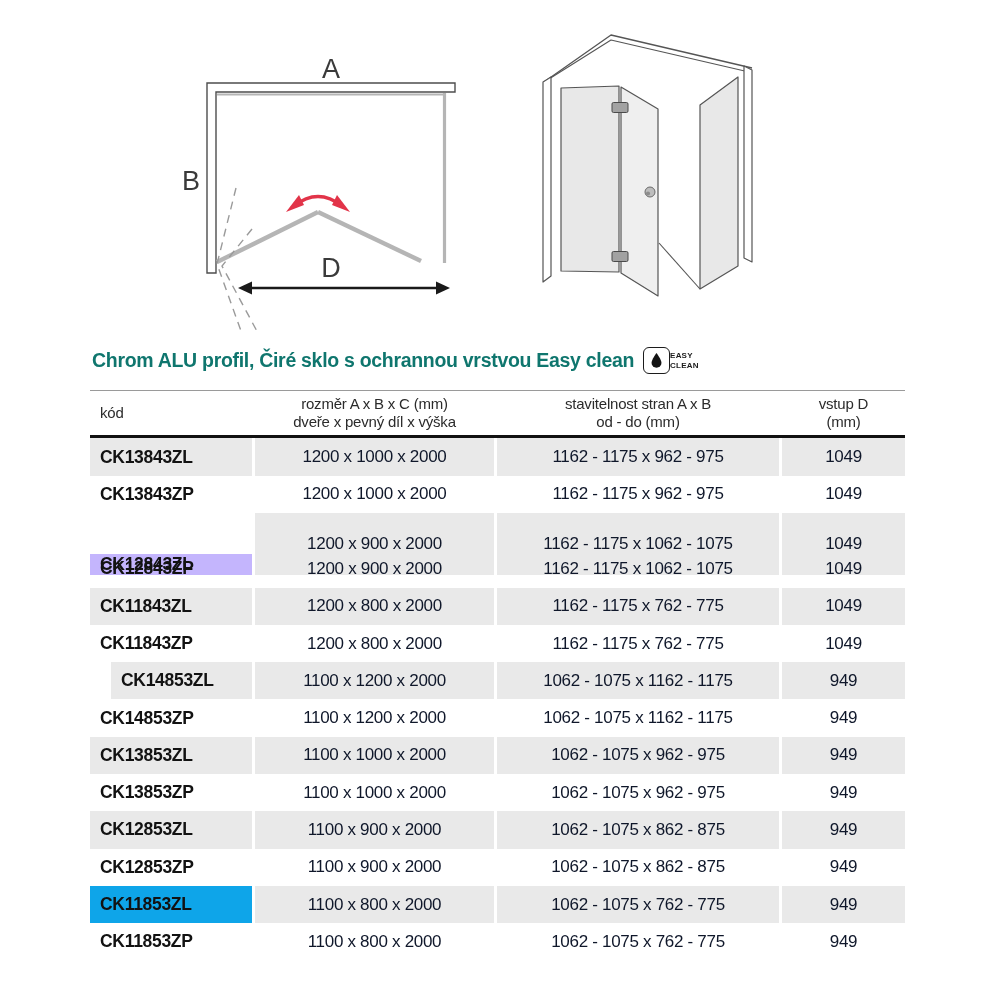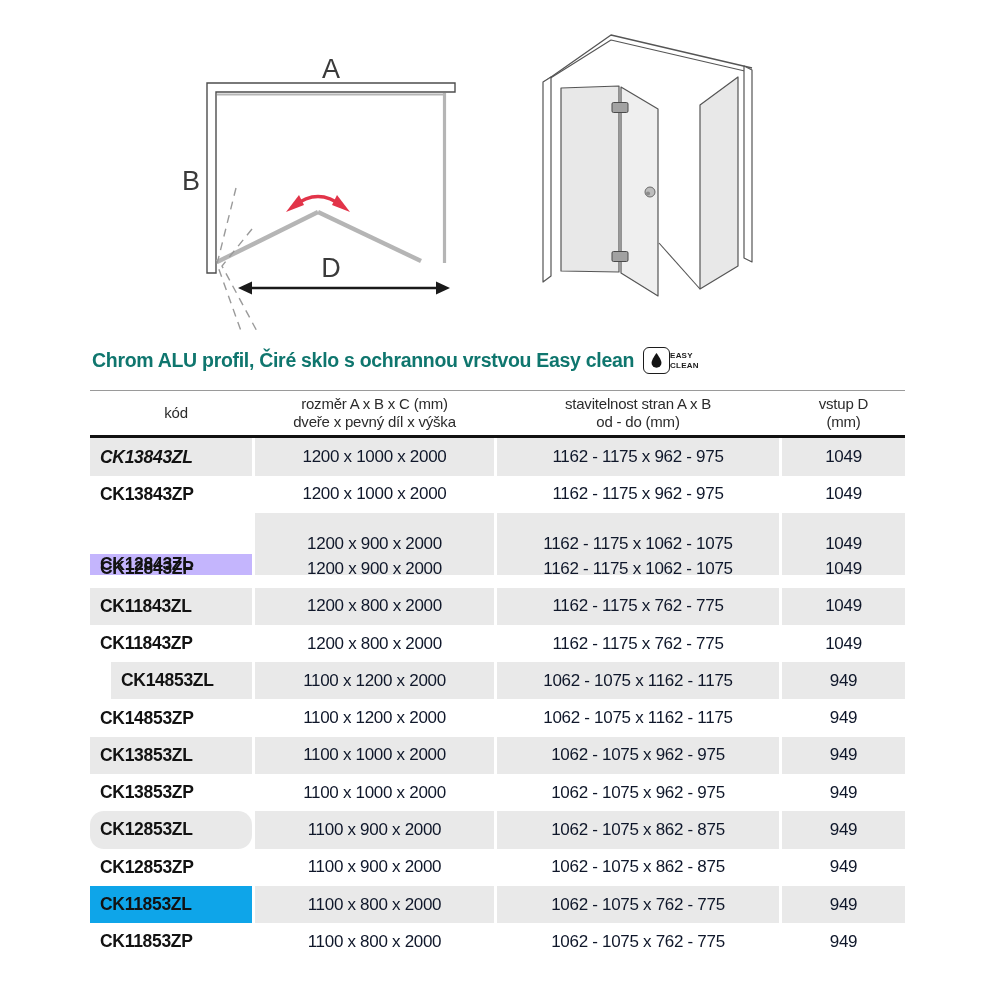--- a/index.html
+++ b/index.html
@@ -22,21 +22,21 @@
 
   
   .spec-table { position:absolute; left:90px; top:390px; width:815px; }
   .thead {
     display:grid; grid-template-columns:162px 239px 282px 123px; column-gap:3px;
     border-top:1.5px solid #9a9a9a; border-bottom:3px solid #111;
     padding:4px 0 5px 0; min-height:40px;
   }
   .th { font-size:15px; color:#2b2b2b; text-align:center; line-height:1.18; letter-spacing:-0.2px; }
   .th .l2 { display:block; }
-  .th-kod { text-align:center; padding-left:10px; align-self:center; }
+  .th-kod { text-align:left; padding-left:10px; align-self:center; }
   .tbody { display:block; }
   .trow {
     display:grid; grid-template-columns:162px 239px 282px 123px; column-gap:3px;
     height:37.3px;
   }
   .td {
     display:flex; align-items:center; justify-content:center;
     font-size:17px; color:#0f172a; letter-spacing:-0.3px; background:transparent;
   }
   .td-kod { justify-content:flex-start; padding-left:10px; font-weight:bold; color:#121212; font-size:17.5px; }
@@ -125,21 +125,21 @@
       <span>stavitelnost stran A x B</span>
       <span class="l2">od - do (mm)</span>
     </div>
     <div class="th">
       <span>vstup D</span>
       <span class="l2">(mm)</span>
     </div>
   </div>
   <div class="tbody">
   <div class="trow">
-    <div class="td td-kod" style="background: rgb(233, 233, 233); font-style: italic;">CK13843ZL</div>
+    <div class="td td-kod" style="background: rgb(233, 233, 233);">CK13843ZL</div>
     <div class="td" style="background: rgb(233, 233, 233);">1200 x 1000 x 2000</div>
     <div class="td" style="background: rgb(233, 233, 233);">1162 - 1175 x 962 - 975</div>
     <div class="td" style="background: rgb(233, 233, 233);">1049</div>
   </div>
 
   <div class="trow">
     <div class="td td-kod">CK13843ZP</div>
     <div class="td">1200 x 1000 x 2000</div>
     <div class="td">1162 - 1175 x 962 - 975</div>
     <div class="td">1049</div>
@@ -195,21 +195,21 @@
   </div>
 
   <div class="trow">
     <div class="td td-kod">CK13853ZP</div>
     <div class="td">1100 x 1000 x 2000</div>
     <div class="td">1062 - 1075 x 962 - 975</div>
     <div class="td">949</div>
   </div>
 
   <div class="trow">
-    <div class="td td-kod" style="background: rgb(233, 233, 233); border-radius: 14px;">CK12853ZL</div>
+    <div class="td td-kod" style="background: rgb(233, 233, 233);">CK12853ZL</div>
     <div class="td" style="background: rgb(233, 233, 233);">1100 x 900 x 2000</div>
     <div class="td" style="background: rgb(233, 233, 233);">1062 - 1075 x 862 - 875</div>
     <div class="td" style="background: rgb(233, 233, 233);">949</div>
   </div>
 
   <div class="trow">
     <div class="td td-kod">CK12853ZP</div>
     <div class="td">1100 x 900 x 2000</div>
     <div class="td">1062 - 1075 x 862 - 875</div>
     <div class="td">949</div>

